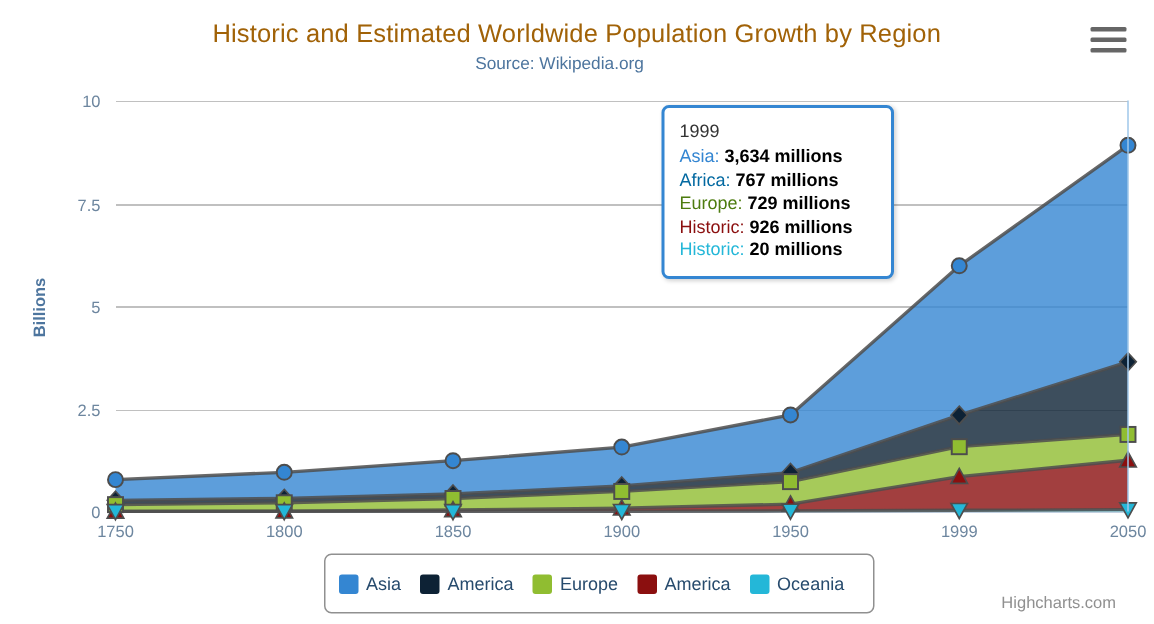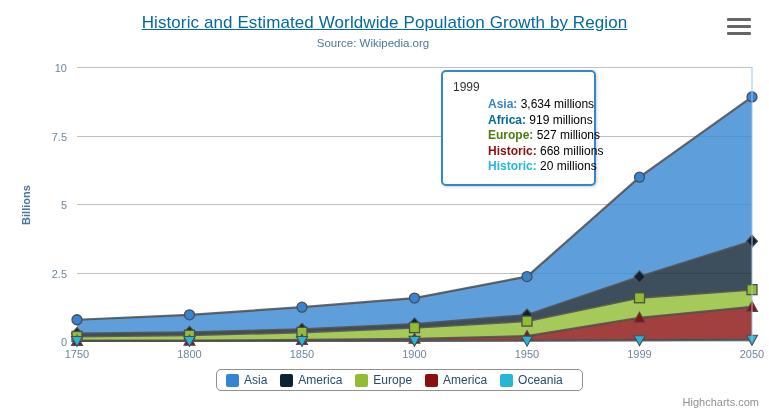--- a/index.html
+++ b/index.html
@@ -17,24 +17,23 @@
     background: #ffffff;
     overflow: hidden;
   }
   #chart-title {
     position: absolute;
     top: 13px;
     left: 0;
     width: 769px;
     text-align: center;
     font-size: 17px;
-    color: #0369a1;
+    color: #a16207;
     font-family: "Liberation Sans", sans-serif;
     letter-spacing: 0.1px;
-    text-decoration: underline;
   }
   #chart-subtitle {
     position: absolute;
     top: 37px;
     left: 0;
     width: 746px;
     text-align: center;
     font-size: 11.5px;
     color: #4d759e;
     font-family: "Liberation Sans", sans-serif;
@@ -104,29 +103,29 @@
     font-size: 12px;
     color: #333333;
     margin-bottom: 3px;
   }
   #tooltip .tt-row {
     font-size: 12px;
     color: #333333;
     line-height: 15.5px;
     white-space: nowrap;
   }
-  #tooltip .tt-row .tt-name { font-weight: bold; margin-left: 35px; }
-  #tooltip .tt-row .tt-val { font-weight: normal; color: #000000; }
+  #tooltip .tt-row .tt-name { font-weight: normal; }
+  #tooltip .tt-row .tt-val { font-weight: bold; color: #000000; }
 
   
   #legend {
     position: absolute;
     left: 216px;
     top: 369px;
-    height: 22px;
+    height: 40px;
     border: 1px solid #909090;
     border-radius: 5px;
     background: #ffffff;
     display: flex;
     align-items: center;
     padding: 0 9px;
     box-sizing: border-box;
     z-index: 15;
   }
   .legend-item {
@@ -143,21 +142,21 @@
     margin-right: 5px;
   }
   .legend-label {
     font-size: 12px;
     color: #274b6d;
     font-family: "Liberation Sans", sans-serif;
   }
 
   #credits {
     position: absolute;
-    right: 10px;
+    right: 25px;
     bottom: 8px;
     font-size: 11px;
     color: #909090;
     font-family: "Liberation Sans", sans-serif;
     cursor: pointer;
   }
 </style>
 </head>
 <body>
 
@@ -246,23 +245,23 @@
         <text x="639.5" y="358" text-anchor="middle" class="axis-label-text">1999</text>
         <text x="752" y="358" text-anchor="middle" class="axis-label-text">2050</text>
       </g>
     <text id="y-axis-title" class="y-axis-title" x="30" y="205" transform="rotate(-90 30 205)" text-anchor="middle">Billions</text>
   </svg>
 
   <div id="tooltip">
     <div class="tt-header">1999</div>
     <div id="tooltip-rows">
         <div class="tt-row"><span class="tt-name" style="color: rgb(52, 134, 210);">Asia: </span><span class="tt-val">3,634 millions</span></div>
-        <div class="tt-row"><span class="tt-name" style="color: #0369a1;">Africa: </span><span class="tt-val">919 millions</span></div>
-        <div class="tt-row"><span class="tt-name" style="color: #4d7c0f;">Europe: </span><span class="tt-val">527 millions</span></div>
-        <div class="tt-row"><span class="tt-name" style="color: rgb(139, 15, 15);">Historic: </span><span class="tt-val">668 millions</span></div>
+        <div class="tt-row"><span class="tt-name" style="color: #0369a1;">Africa: </span><span class="tt-val">767 millions</span></div>
+        <div class="tt-row"><span class="tt-name" style="color: #4d7c0f;">Europe: </span><span class="tt-val">729 millions</span></div>
+        <div class="tt-row"><span class="tt-name" style="color: rgb(139, 15, 15);">Historic: </span><span class="tt-val">926 millions</span></div>
         <div class="tt-row"><span class="tt-name" style="color: rgb(36, 183, 216);">Historic: </span><span class="tt-val">20 millions</span></div>
       </div>
   </div>
 
   <div id="legend">
       <div class="legend-item">
         <span class="legend-swatch" style="background: rgb(52, 134, 210);"></span>
         <span class="legend-label">Asia</span>
       </div>
       <div class="legend-item">

